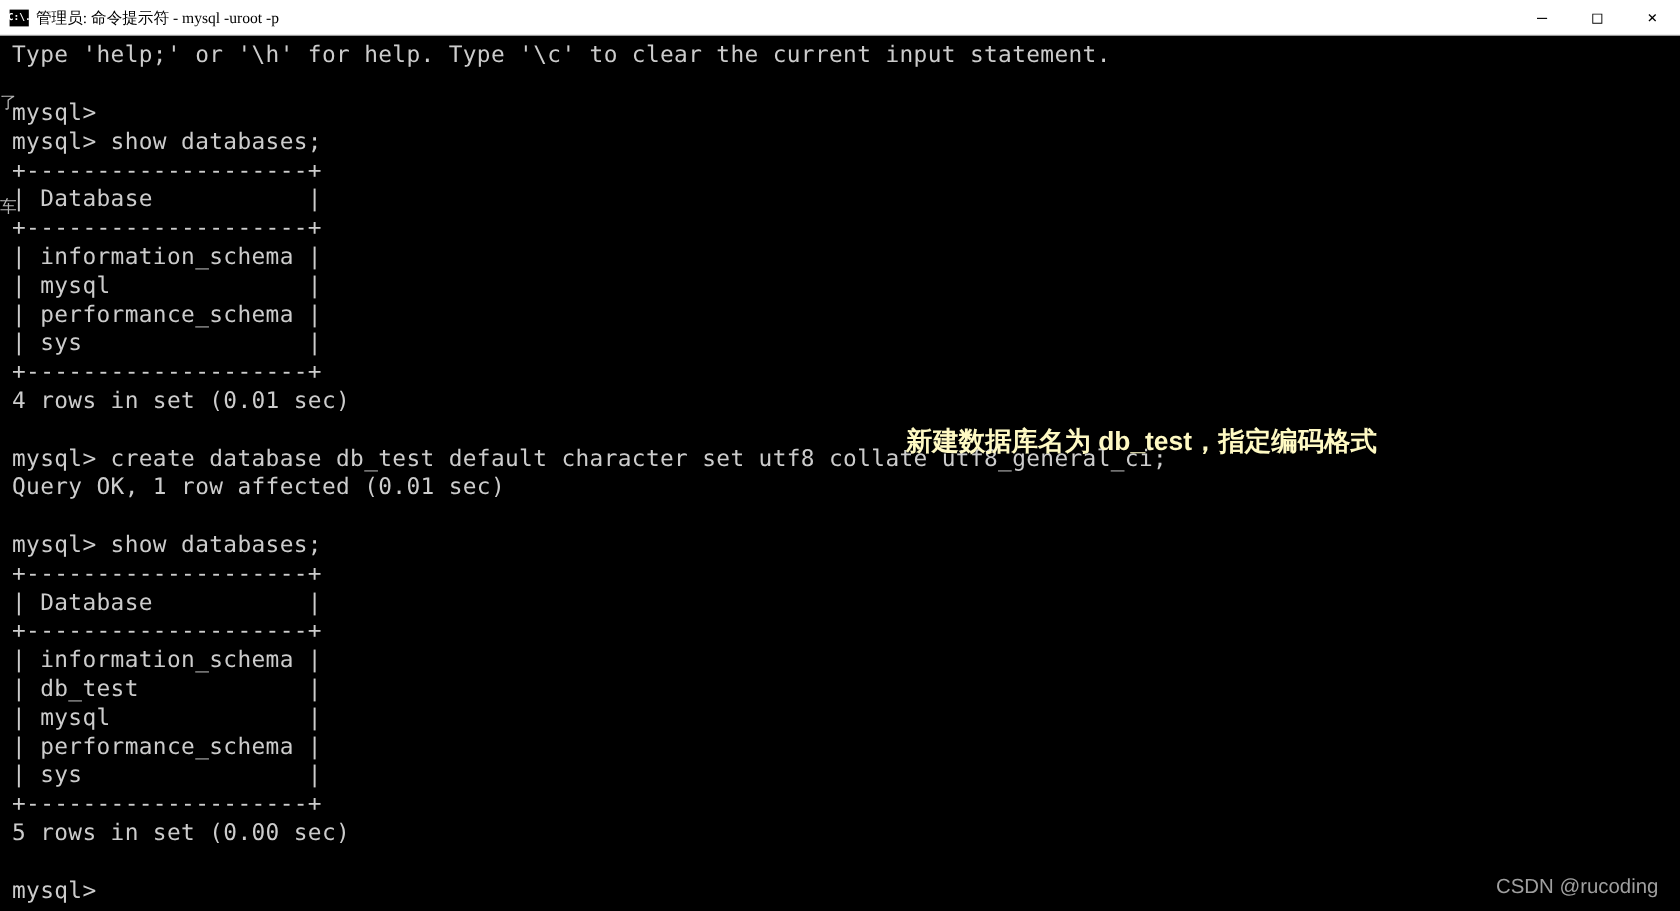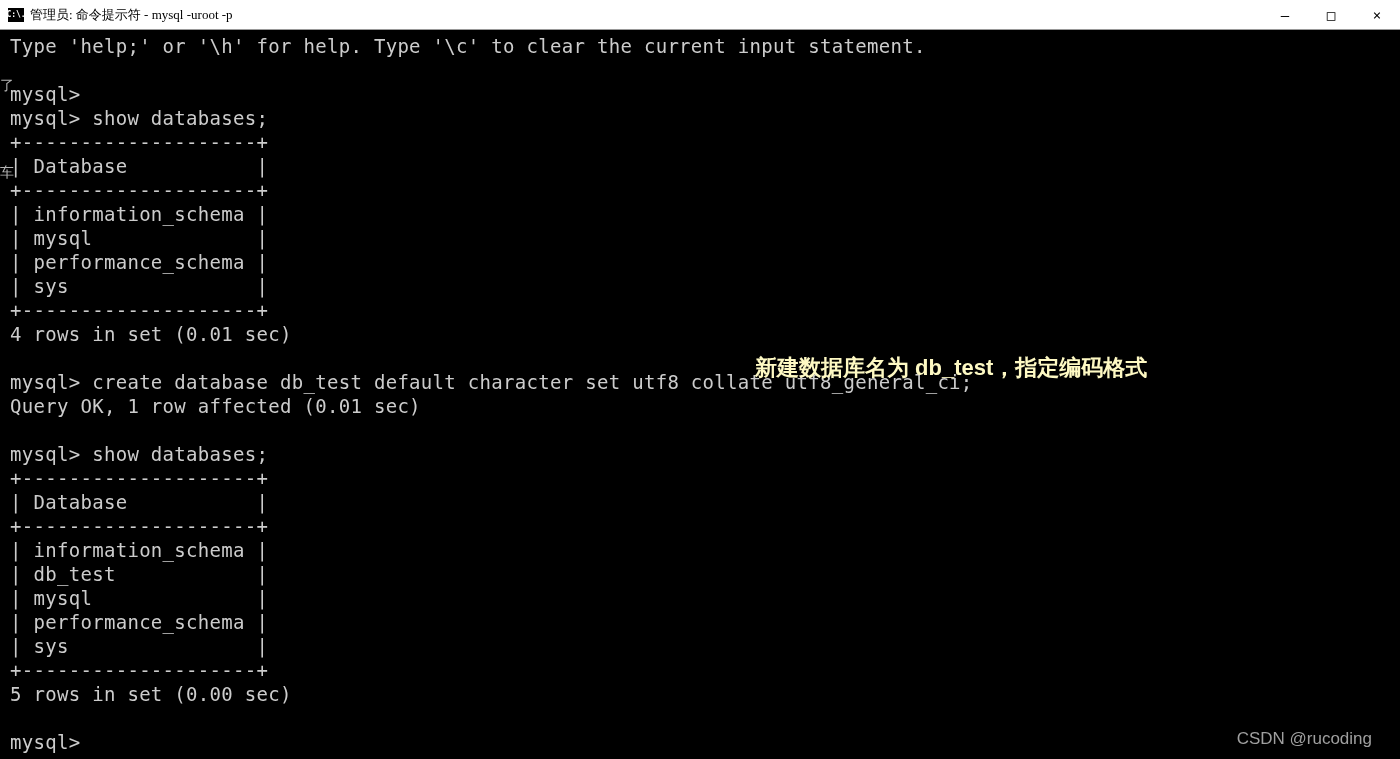--- a/index.html
+++ b/index.html
@@ -84,21 +84,21 @@
       position: absolute;
       color: #fef9c3;
       font-size: 22px;
       font-family: "Microsoft YaHei", "SimHei", sans-serif;
       font-weight: bold;
       top: 353px;
       left: 755px;
     }
     .watermark {
       position: absolute;
-      right: 28px;
+      right: 18px;
       bottom: 10px;
       color: #bbb;
       font-size: 17px;
       font-family: "Microsoft YaHei", sans-serif;
       opacity: 0.85;
       text-align: center;
     }
   </style>
 </head>
 <body>

